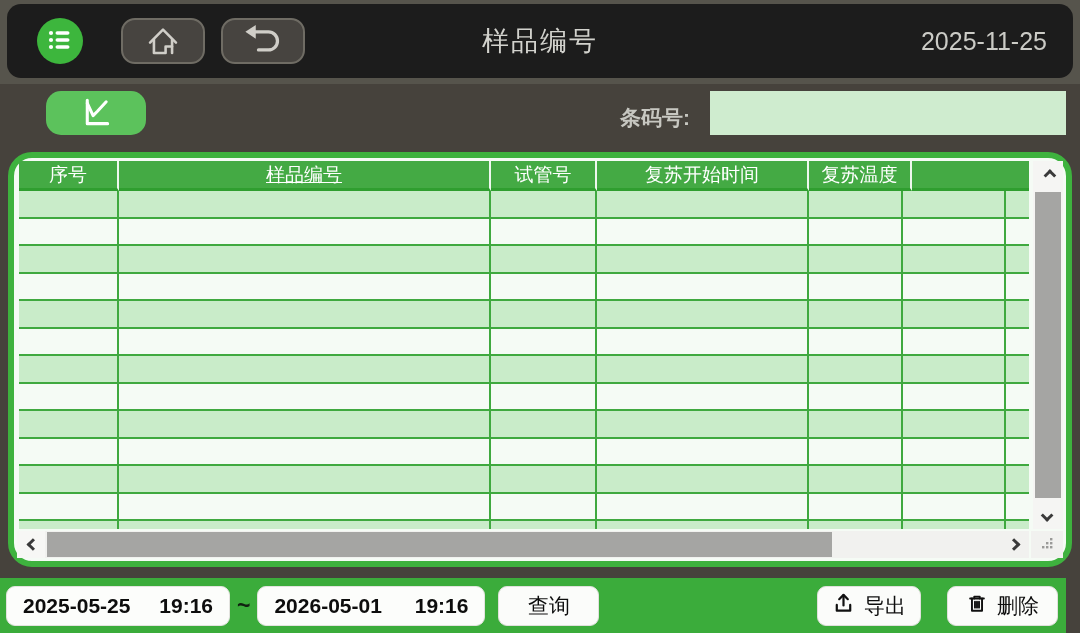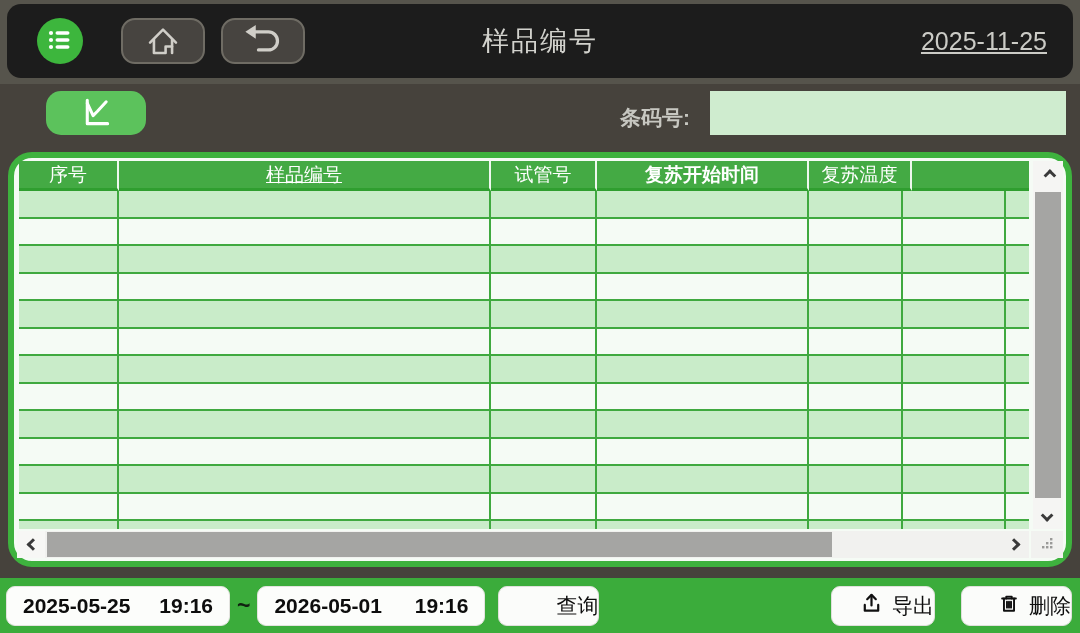--- a/index.html
+++ b/index.html
@@ -10,21 +10,21 @@
   
   .hdr { position:absolute; left:0; top:0; right:0; height:84px; background:#56544c; }
   .hdr-inner { position:absolute; left:7px; right:7px; top:4px; bottom:6px; background:#1c1c1c;
                border-radius:14px; display:flex; align-items:center; }
   .menu-btn { margin-left:30px; width:46px; height:46px; border-radius:50%; background:#3db63d;
               border:none; display:flex; align-items:center; justify-content:center; cursor:pointer; }
   .dark-btn { margin-left:38px; width:84px; height:46px; border-radius:14px; background:#474440;
               border:2px solid #6f6c64; display:flex; align-items:center; justify-content:center; cursor:pointer; }
   .dark-btn + .dark-btn { margin-left:16px; }
   .hdr-title { position:absolute; left:50%; transform:translateX(-50%); color:#d2d2cd; font-size:27px; letter-spacing:2px; }
-  .hdr-datetime { position:absolute; right:26px; display:flex; gap:14px; color:#cbcbc6; font-size:25px;text-decoration:underline; }
+  .hdr-datetime { position:absolute; right:26px; display:flex; gap:14px; color:#cbcbc6; font-size:25px; }
 
   
   .toolbar { position:absolute; left:0; top:84px; right:12px; height:68px; background:#46423c; }
   .chart-btn { position:absolute; left:46px; top:7px; width:100px; height:44px; border-radius:15px;
                background:#5cc25c; border:none; display:flex; align-items:center; justify-content:center; cursor:pointer; }
   .barcode-label { position:absolute; left:620px; top:50%; transform:translateY(-50%);
                    color:#c7c7c1; font-size:21px; font-weight:bold; }
   .barcode-input { position:absolute; left:710px; right:2px; top:7px; height:44px;
                    background:#cfeccf; border:none; outline:none; font-size:20px; padding:0 10px; color:#1a1a1a; }
 
@@ -54,30 +54,30 @@
   .hthumb { position:absolute; left:30px; width:785px; top:1px; bottom:1px; background:#a5a5a3; cursor:pointer; }
   .corner { position:absolute; right:3px; bottom:3px; width:32px; height:27px; background:#f1f1ef;
             display:flex; align-items:center; justify-content:center; }
   .chev { display:inline-block; width:9px; height:9px; border-left:3px solid #3a3a3a; border-bottom:3px solid #3a3a3a; }
   .chev-up { transform:rotate(135deg) translate(-1px,-1px); }
   .chev-down { transform:rotate(-45deg) translate(-1px,-1px); }
   .chev-left { transform:rotate(45deg) translate(1px,-1px); }
   .chev-right { transform:rotate(225deg) translate(1px,-1px); }
 
   
-  .footer { position:absolute; left:0; right:0; bottom:0; height:55px; background:#3bac3b;
+  .footer { position:absolute; left:0; right:14px; bottom:0; height:55px; background:#3bac3b;
             display:flex; align-items:center; }
   .dt-field { height:40px; background:#fcfdfb; border:1px solid #e3e3df; border-radius:9px;
               display:flex; align-items:center; justify-content:space-between; padding:0 16px;
               font-size:21px; font-weight:600; color:#0d0d0d; cursor:pointer; }
   .dt-start { margin-left:6px; width:224px; }
   .dt-end { width:228px; }
   .tilde { margin:0 7px; font-size:23px; font-weight:600; color:#102010; }
   .foot-btn { height:40px; background:#fbfcfa; border:1px solid #e0e0dc; border-radius:9px;
-              display:flex; align-items:center; justify-content:flex-end; gap:9px;
+              display:flex; align-items:center; justify-content:center; gap:9px;
               font-size:21px; color:#0d0d0d; cursor:pointer; }
   .query-btn { margin-left:13px; width:101px; }
   .export-btn { margin-left:auto; width:104px; }
   .delete-btn { margin-left:26px; margin-right:8px; width:111px; }
 </style>
 </head>
 <body>
 
 <div class="screen">
 
@@ -133,21 +133,21 @@
     <label class="barcode-label">条码号:</label>
     <input class="barcode-input" type="text" value="" style="">
   </div>
 
   <div class="panel">
     <div class="grid">
       <div class="header-row">
           <div class="th" style="width: 100px;">序号</div>
           <div class="th" style="width: 372px; text-decoration: underline;">样品编号</div>
           <div class="th" style="width: 106px;">试管号</div>
-          <div class="th" style="width: 212px; font-weight: bold;">复苏开始时间</div>
+          <div class="th" style="width: 212px;">复苏开始时间</div>
           <div class="th" style="width: 103px;">复苏温度</div>
           <div class="th spacer"></div>
         </div>
       <div class="tbody">
           <div class="tr odd">
             <div class="td" style="width: 100px;"></div>
             <div class="td" style="width: 372px;"></div>
             <div class="td" style="width: 106px;"></div>
             <div class="td" style="width: 212px;"></div>
             <div class="td" style="width: 94px;"></div>

